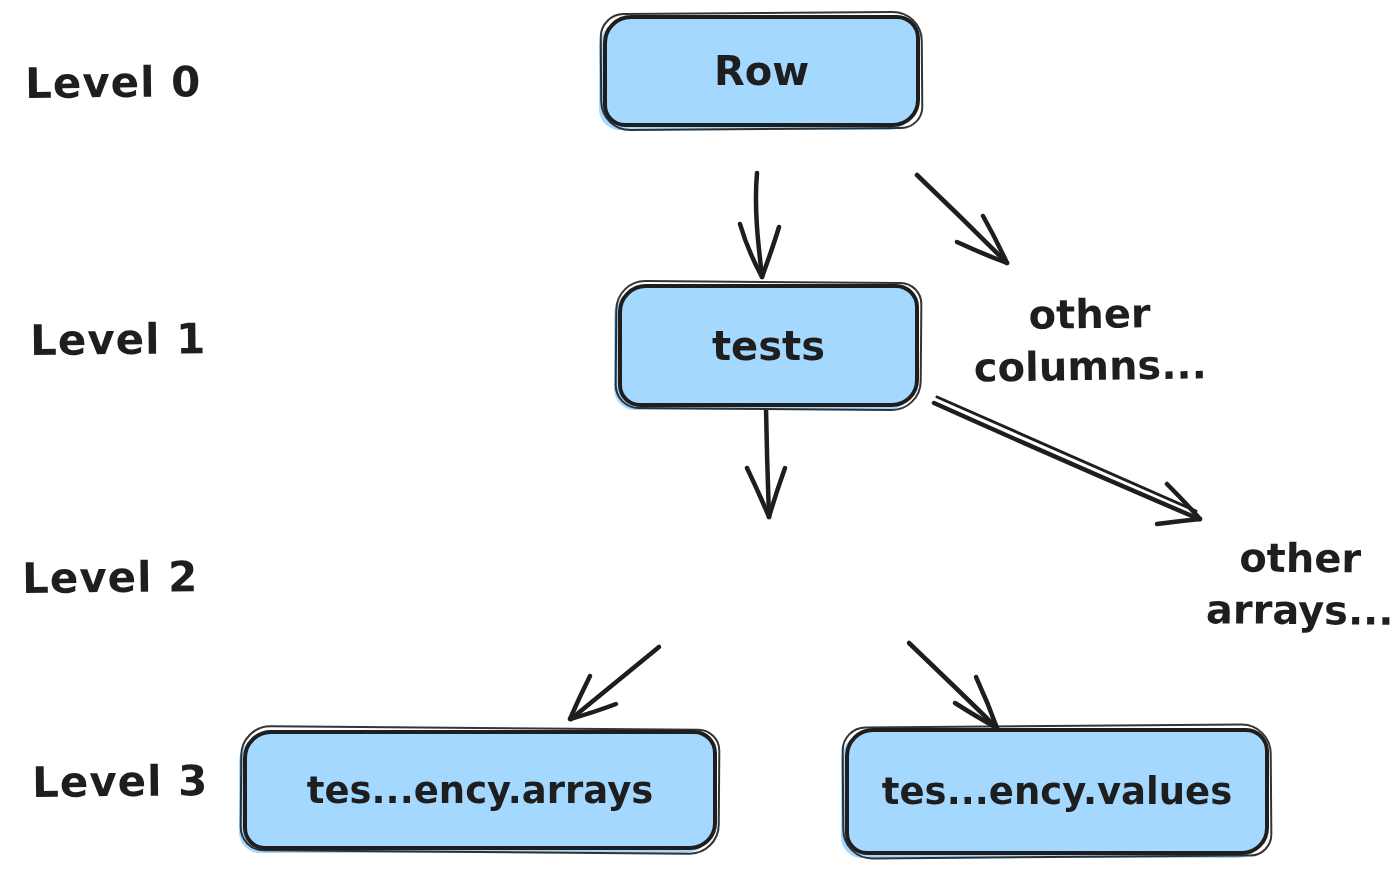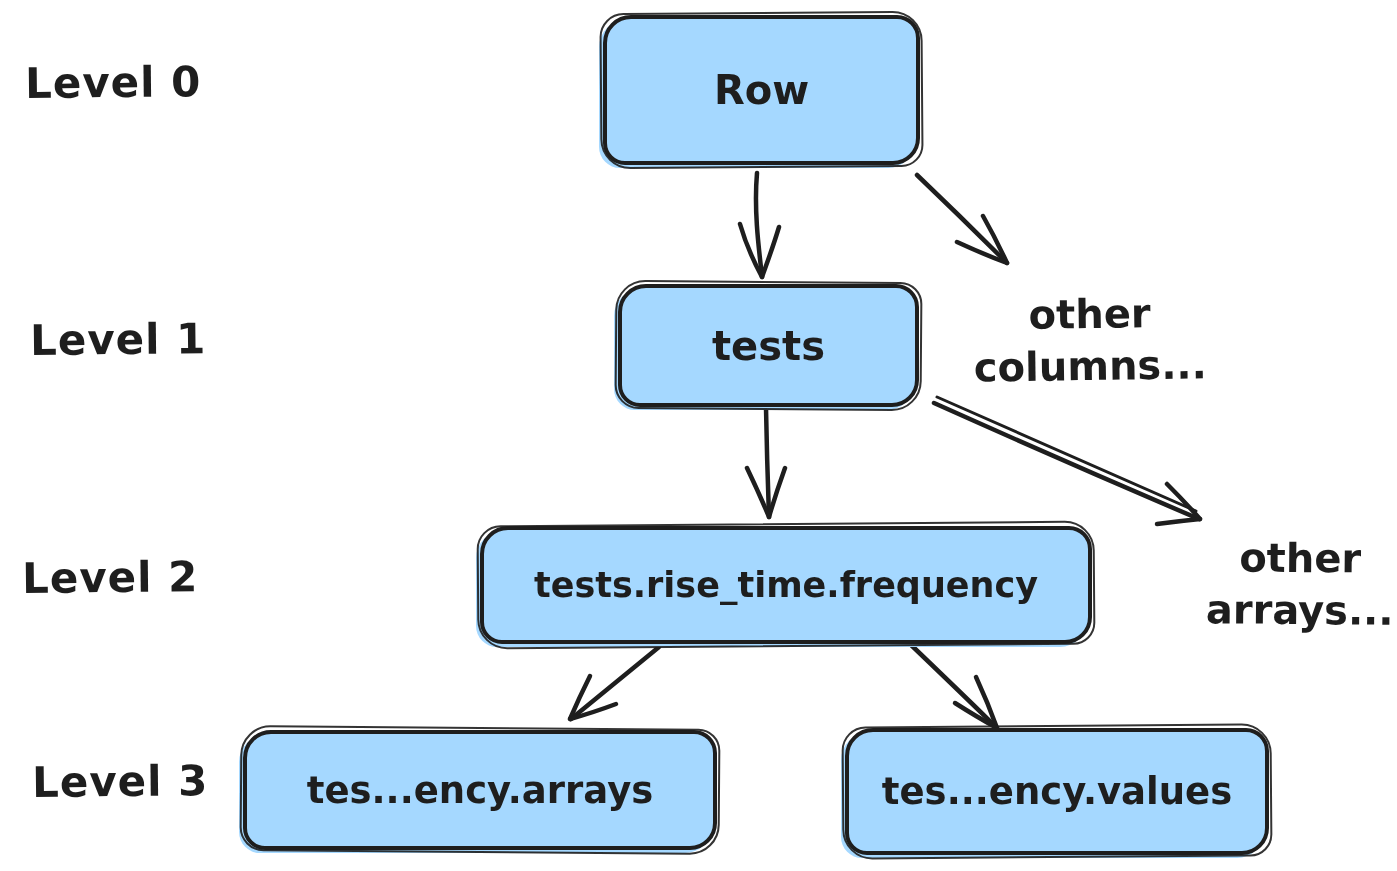--- a/index.html
+++ b/index.html
@@ -63,21 +63,21 @@
     position: absolute;
     inset: -7px;
     border: 2.5px solid var(--stroke);
     border-radius: 24px 30px 22px 30px;
     transform: rotate(-0.45deg);
     opacity: 0.9;
     pointer-events: none;
   }
   .node.alt::before { transform: rotate(0.45deg); border-radius: 30px 22px 30px 24px; }
 
-  .node-row        { left: 603px; top: 15px;  width: 317px; height: 150px; font-size: 40px; }
+  .node-row        { left: 603px; top: 15px;  width: 317px; height: 112px; font-size: 40px; }
   .node-tests      { left: 618px; top: 284px; width: 301px; height: 123px; font-size: 40px; justify-content: center; }
   .node-frequency  { left: 480px; top: 526px; width: 612px; height: 118px; font-size: 35px; }
   .node-offsets    { left: 243px; top: 730px; width: 474px; height: 120px; font-size: 37px; }
   .node-values     { left: 845px; top: 728px; width: 424px; height: 127px; font-size: 37px; }
 
   .annotation {
     position: absolute;
     width: 280px;
     text-align: center;
     font-size: 40px;
@@ -136,23 +136,20 @@
   <div class="level-label label-1">Level 1</div>
   <div class="level-label label-2">Level 2</div>
   <div class="level-label label-3">Level 3</div>
 
   <div class="node node-row">
     <span>Row</span>
   </div>
   <div class="node alt node-tests">
     <span>tests</span>
   </div>
-  <div class="node node-frequency">
-    <span>tests.rise_time.frequency</span>
-  </div>
   <div class="node alt node-offsets">
     <span>tes...ency.arrays</span>
   </div>
   <div class="node node-values">
     <span>tes...ency.values</span>
   </div>
 
   <div class="annotation annotation-columns">
     <div>other</div>
     <div>columns...</div>

